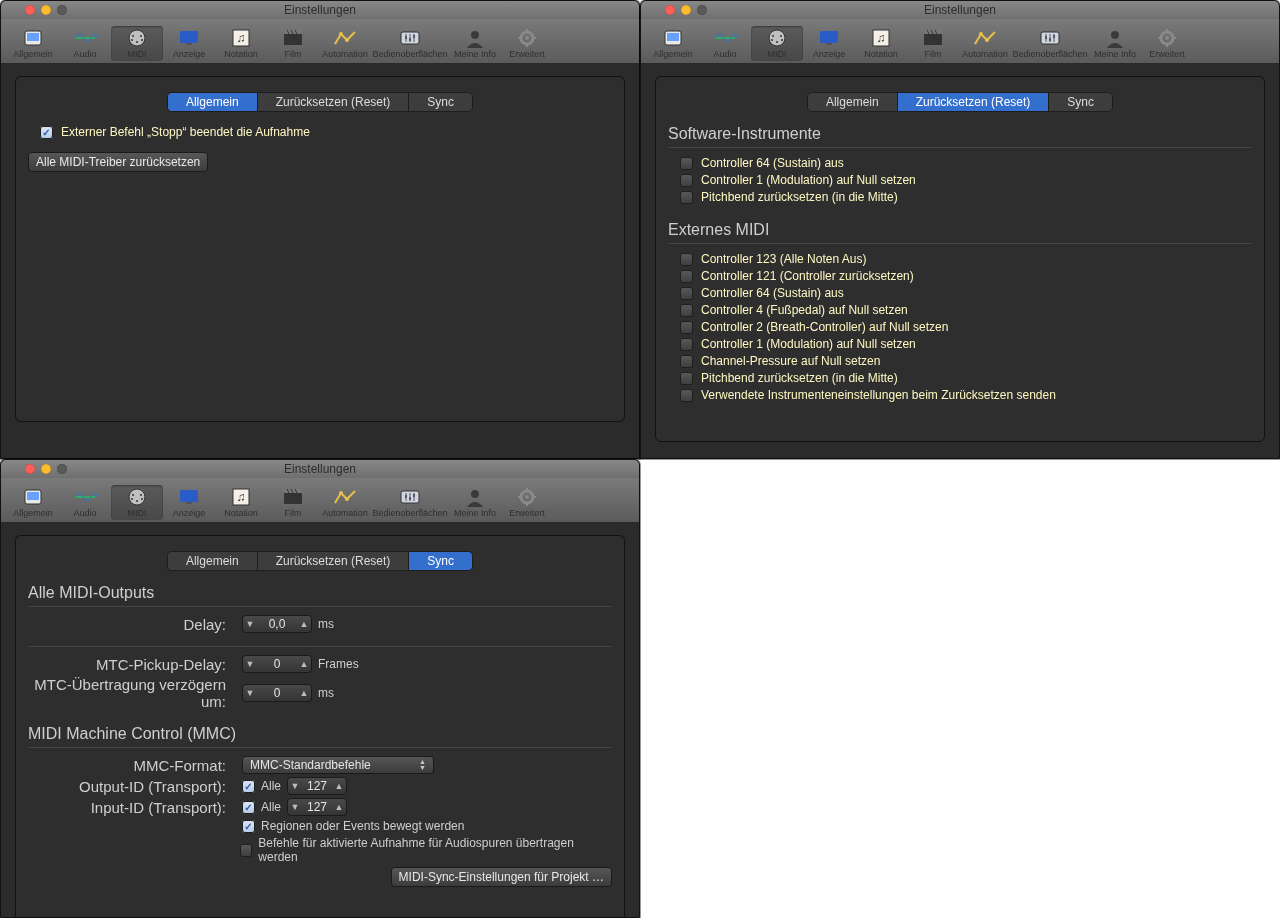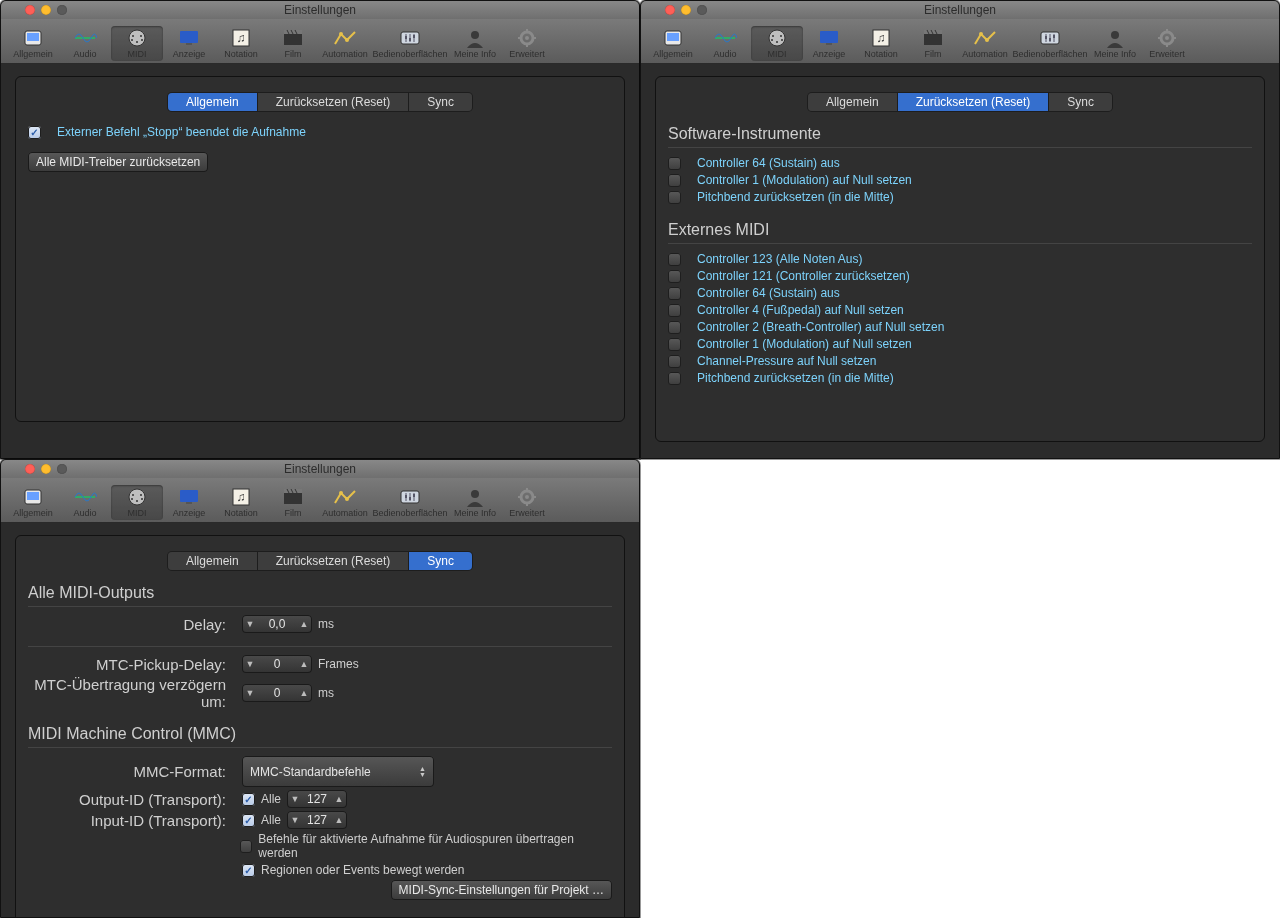--- a/index.html
+++ b/index.html
@@ -23,35 +23,35 @@
   .tb-item .lbl{white-space:nowrap;font-size:9px;}
   .content{padding:12px 14px;}
   .seg{display:flex;justify-content:center;margin:4px 0 14px;}
   .seg-ctl{display:flex;border-radius:4px;overflow:hidden;box-shadow:0 0 0 1px #1d1d1d;}
   .seg-btn{background:#3d3d3d;color:#dcdcdc;padding:2px 18px;font-size:12px;border-right:1px solid #1d1d1d;cursor:default;}
   .seg-btn:last-child{border-right:none;}
   .seg-btn.active{background:#356fce;color:#fff;}
   .pane{background:#2e2e2e;border:1px solid #111;border-radius:6px;padding:12px;min-height:320px;}
   .sect{color:#cfcfcf;font-size:16px;margin:6px 0 4px;}
   .hr{height:1px;background:#444;margin:4px 0 8px;}
-  .chk-row{display:flex;align-items:center;gap:16px;margin:3px 0;color:#7dd3fc;}
+  .chk-row{display:flex;align-items:center;gap:8px;margin:3px 12px;color:#fef9c3;}
   .chk{width:13px;height:13px;border-radius:3px;background:linear-gradient(#5a5a5a,#3d3d3d);box-shadow:inset 0 0 0 1px #1e1e1e;display:flex;align-items:center;justify-content:center;font-size:10px;color:#1a3f7a;}
   .chk.on{background:linear-gradient(#dfe8f5,#b6c9e6);}
   .chk.on::after{content:"✓";color:#2a5ca8;font-weight:bold;}
   .button{display:inline-block;background:linear-gradient(#585858,#3a3a3a);color:#e8e8e8;border-radius:4px;padding:3px 8px;box-shadow:inset 0 0 0 1px #1a1a1a;font-size:12px;cursor:default;}
   
   .form-row{display:flex;align-items:center;margin:3px 0;}
   .form-row .label{width:198px;text-align:right;padding-right:16px;color:#cfcfcf;font-size:15px;}
   .form-row .ctrl{display:flex;align-items:center;gap:6px;}
   .num-step{display:flex;align-items:center;background:linear-gradient(#4a4a4a,#333);border-radius:4px;box-shadow:inset 0 0 0 1px #1a1a1a;height:18px;}
   .num-step .arrow{width:16px;text-align:center;font-size:9px;color:#bdbdbd;cursor:default;}
   .num-step .val{width:38px;text-align:center;color:#e4e4e4;font-size:12px;}
   .num-step.sm .val{width:28px;}
   .unit{color:#cfcfcf;}
-  .select{display:flex;align-items:center;justify-content:space-between;background:linear-gradient(#575757,#3a3a3a);border-radius:4px;box-shadow:inset 0 0 0 1px #1a1a1a;height:31px;width:176px;padding:0 8px;color:#e4e4e4;font-size:12px;cursor:default;}
+  .select{display:flex;align-items:center;justify-content:space-between;background:linear-gradient(#575757,#3a3a3a);border-radius:4px;box-shadow:inset 0 0 0 1px #1a1a1a;height:18px;width:176px;padding:0 8px;color:#e4e4e4;font-size:12px;cursor:default;}
   .select .tris{display:flex;flex-direction:column;font-size:7px;line-height:6px;color:#c9c9c9;}
   .btn-right{display:flex;justify-content:flex-end;}
   .pane3{min-height:378px;}
   .pane2{min-height:340px;}
   svg{display:block;}
 </style>
 </head>
 <body>
 
 <div class="canvas">
@@ -369,20 +369,24 @@
               <span>Controller 1 (Modulation) auf Null setzen</span>
             </div>
             <div class="chk-row">
               <div class="chk"></div>
               <span>Channel-Pressure auf Null setzen</span>
             </div>
             <div class="chk-row">
               <div class="chk"></div>
               <span>Pitchbend zurücksetzen (in die Mitte)</span>
             </div>
+            <div class="chk-row">
+              <div class="chk"></div>
+              <span>Verwendete Instrumenteneinstellungen beim Zurücksetzen senden</span>
+            </div>
           </div>
     </div>
   </div>
 </div>
 
 <div class="win w3">
   <div class="titlebar">
     <div class="traffic">
       <div class="dot r"></div>
       <div class="dot y"></div>
@@ -585,29 +589,29 @@
           <div class="num-step sm">
             <div class="arrow">▼</div>
             <div class="val">127</div>
             <div class="arrow">▲</div>
           </div>
         </div>
       </div>
       <div class="form-row">
         <div class="label"></div>
         <div class="ctrl">
+          <div class="chk on"></div>
+          <span class="unit">Regionen oder Events bewegt werden</span>
+        </div>
+      </div>
+      <div class="form-row">
+        <div class="label"></div>
+        <div class="ctrl">
           <div class="chk"></div>
           <span class="unit">Befehle für aktivierte Aufnahme für Audiospuren übertragen werden</span>
-        </div>
-      </div>
-      <div class="form-row">
-        <div class="label"></div>
-        <div class="ctrl">
-          <div class="chk on"></div>
-          <span class="unit">Regionen oder Events bewegt werden</span>
         </div>
       </div>
 
       <div class="btn-right">
         <div class="button">MIDI-Sync-Einstellungen für Projekt …</div>
       </div>
     </div>
   </div>
 </div>
 

